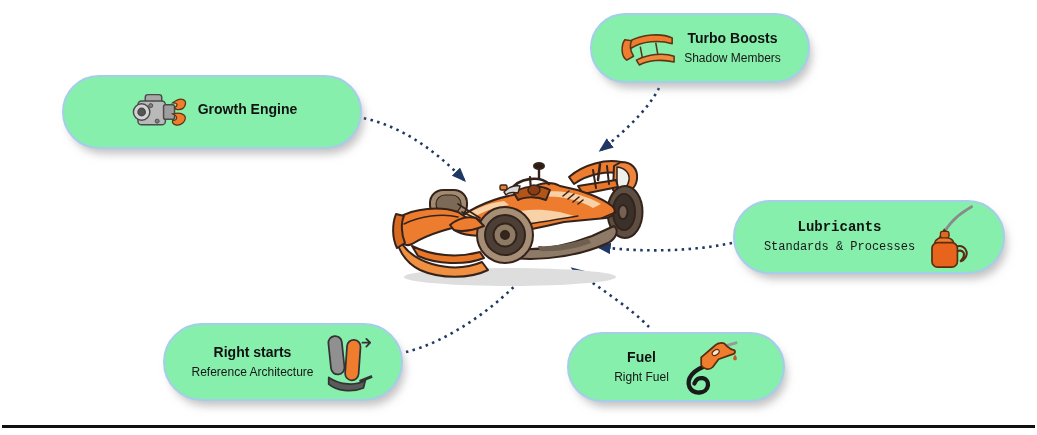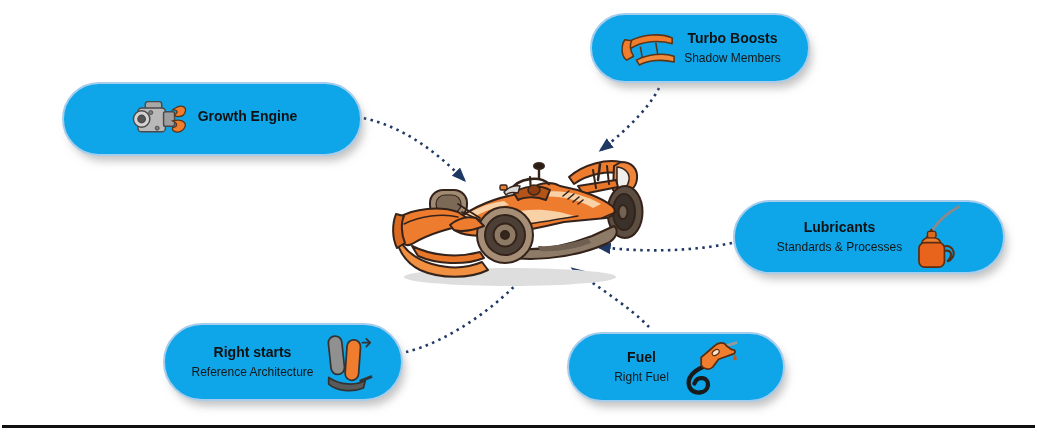--- a/index.html
+++ b/index.html
@@ -5,30 +5,30 @@
   html,body{margin:0;padding:0;background:#fff;}
   body{font-family:"Liberation Sans", sans-serif;}
   .canvas{position:relative;width:1037px;height:435px;background:#fff;overflow:hidden;}
 
   
   .arrows-svg{position:absolute;left:0;top:0;width:1037px;height:435px;}
 
   
   .bubble{
     position:absolute;display:flex;align-items:center;justify-content:center;
-    gap:7px;background:#0ea5e9;border:2px solid #a6cdeb;border-radius:44px;
+    gap:7px;background:#86efac;border:2px solid #a6cdeb;border-radius:44px;
     box-shadow:4px 7px 8px -2px rgba(145,145,145,.55);
     box-sizing:border-box;padding:4px 10px;
   }
   .bubble .txt{display:flex;flex-direction:column;align-items:center;line-height:1.25;}
   .bubble .title{font-weight:bold;font-size:14px;color:#111;margin-bottom:4px;white-space:nowrap;}
   .bubble .subtitle{font-size:12px;color:#161616;white-space:nowrap;}
   .bubble .icn{flex:0 0 auto;display:block;}
 
-  #b-growth{left:62px;top:75px;width:300px;height:74px;margin-top:7px;}
+  #b-growth{left:62px;top:75px;width:300px;height:74px;}
   #b-turbo{left:590px;top:13px;width:220px;height:70px;}
   #b-lubricants{left:733px;top:200px;width:272px;height:74px;}
   #b-kick{left:163px;top:323px;width:240px;height:78px;}
   #b-fuel{left:567px;top:332px;width:218px;height:70px;}
 
   .car-svg{position:absolute;left:388px;top:146px;width:258px;height:146px;}
 
   .bottom-rule{position:absolute;left:2px;top:425px;width:1033px;height:3px;background:#101010;}
 </style>
 </head>
@@ -138,21 +138,21 @@
         <path d="M22,17 L25,33 M38,13 L41,30" fill="none"></path>
         <path d="M18,31 C30,25 46,23 57,27 L57,33 C45,30 31,31 21,36 Z" fill="#f08a3c"></path>
       </g>
     </svg>
     <div class="txt">
       <div class="title">Turbo Boosts</div>
       <div class="subtitle">Shadow Members</div>
     </div>
   </div>
 
-  <div class="bubble" id="b-lubricants" style="border-color: rgb(166, 205, 235);">
+  <div class="bubble" id="b-lubricants" style="border-color: rgb(166, 205, 235); font-family: Liberation Mono, monospace;">
     <div class="txt">
       <div class="title">Lubricants</div>
       <div class="subtitle">Standards &amp; Processes</div>
     </div>
     <svg class="icn" width="52" height="66" viewBox="0 0 54 70">
       <path d="M20,38 C23,26 34,14 47,6 L52,3" fill="none" stroke="#8a8a8a" stroke-width="3" stroke-linecap="round"></path>
       <path d="M14,42 L28,33 L23,27 Z" fill="#c96a20" stroke="#5a2d10" stroke-width="1.4"></path>
       <path d="M36,45 C48,42 51,57 40,61 C47,54 44,46 34,51 Z" fill="none" stroke="#5a2d10" stroke-width="2.2"></path>
       <path d="M13,42 C13,33 33,33 33,42 Z" fill="#ef7d2d" stroke="#5a2d10" stroke-width="1.6"></path>
       <rect x="19" y="29" width="9" height="7" rx="2" fill="#d96a1f" stroke="#5a2d10" stroke-width="1.4"></rect>

